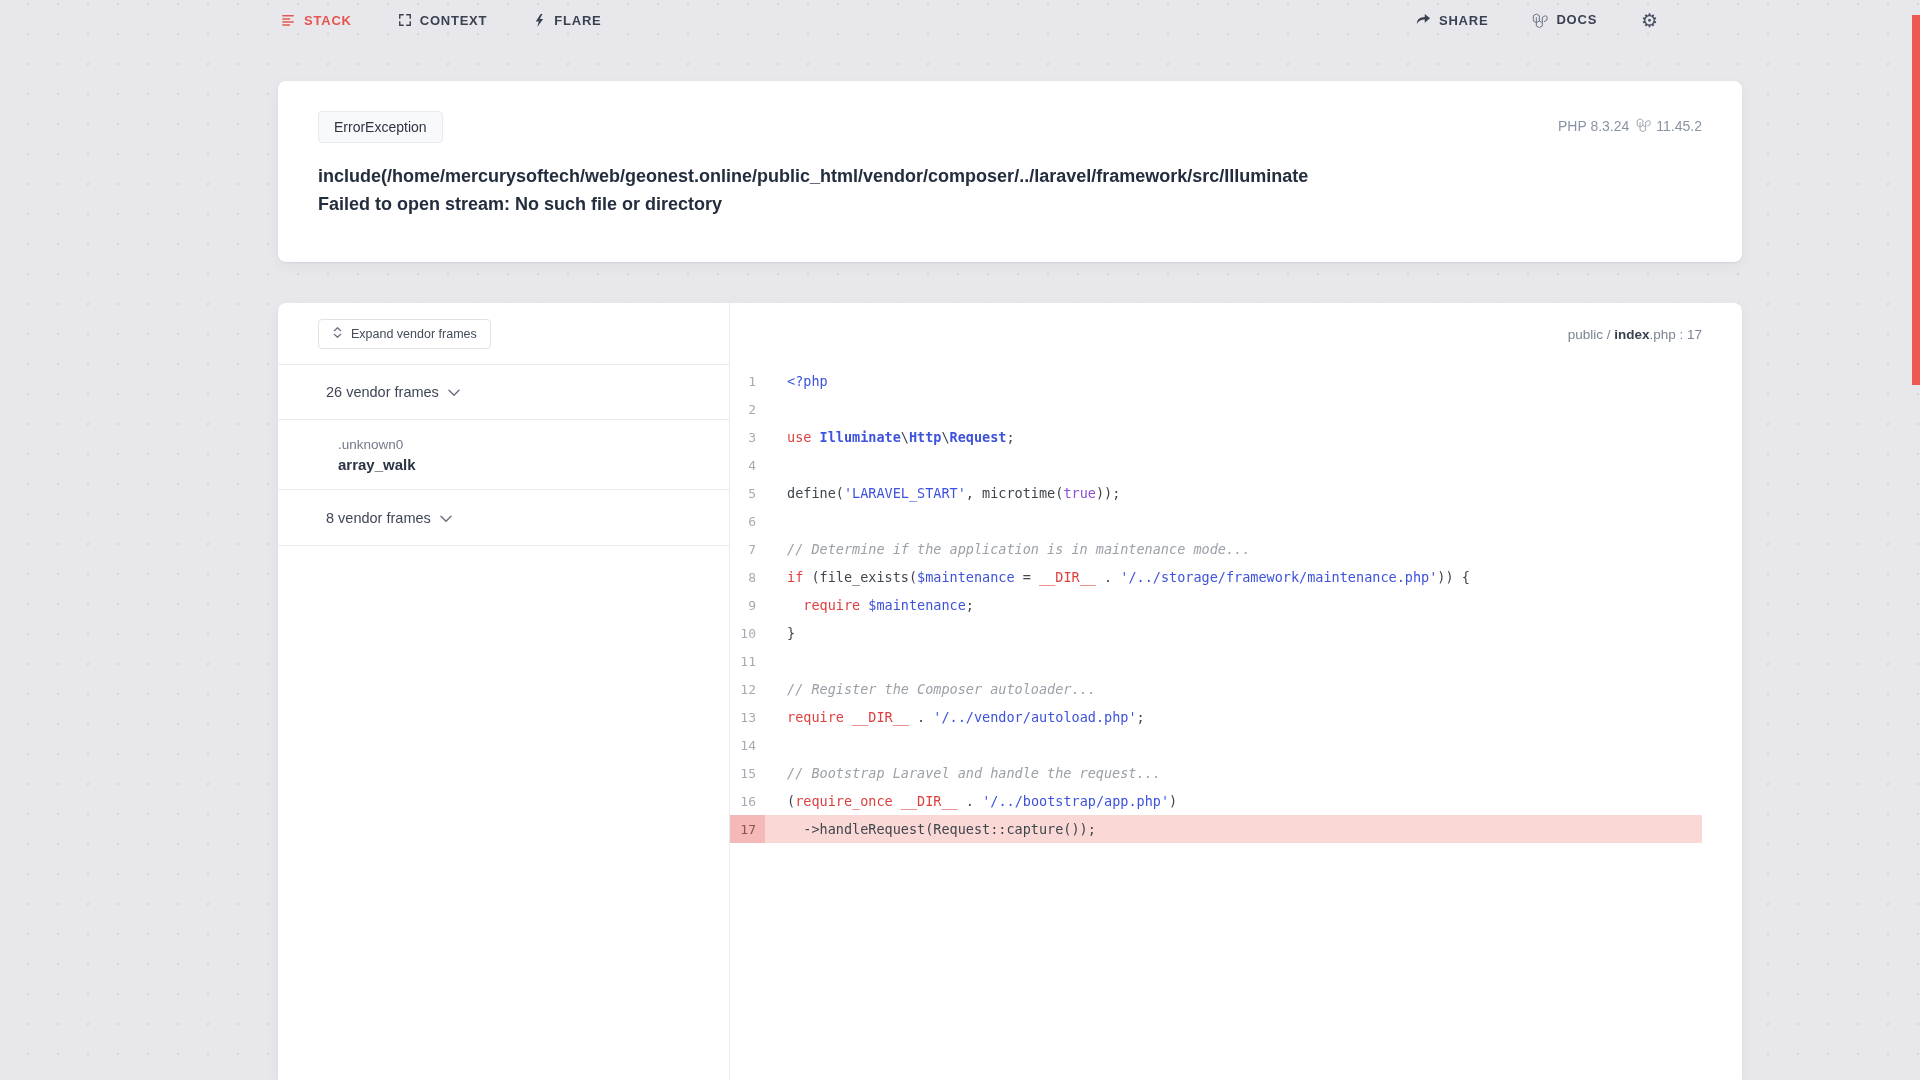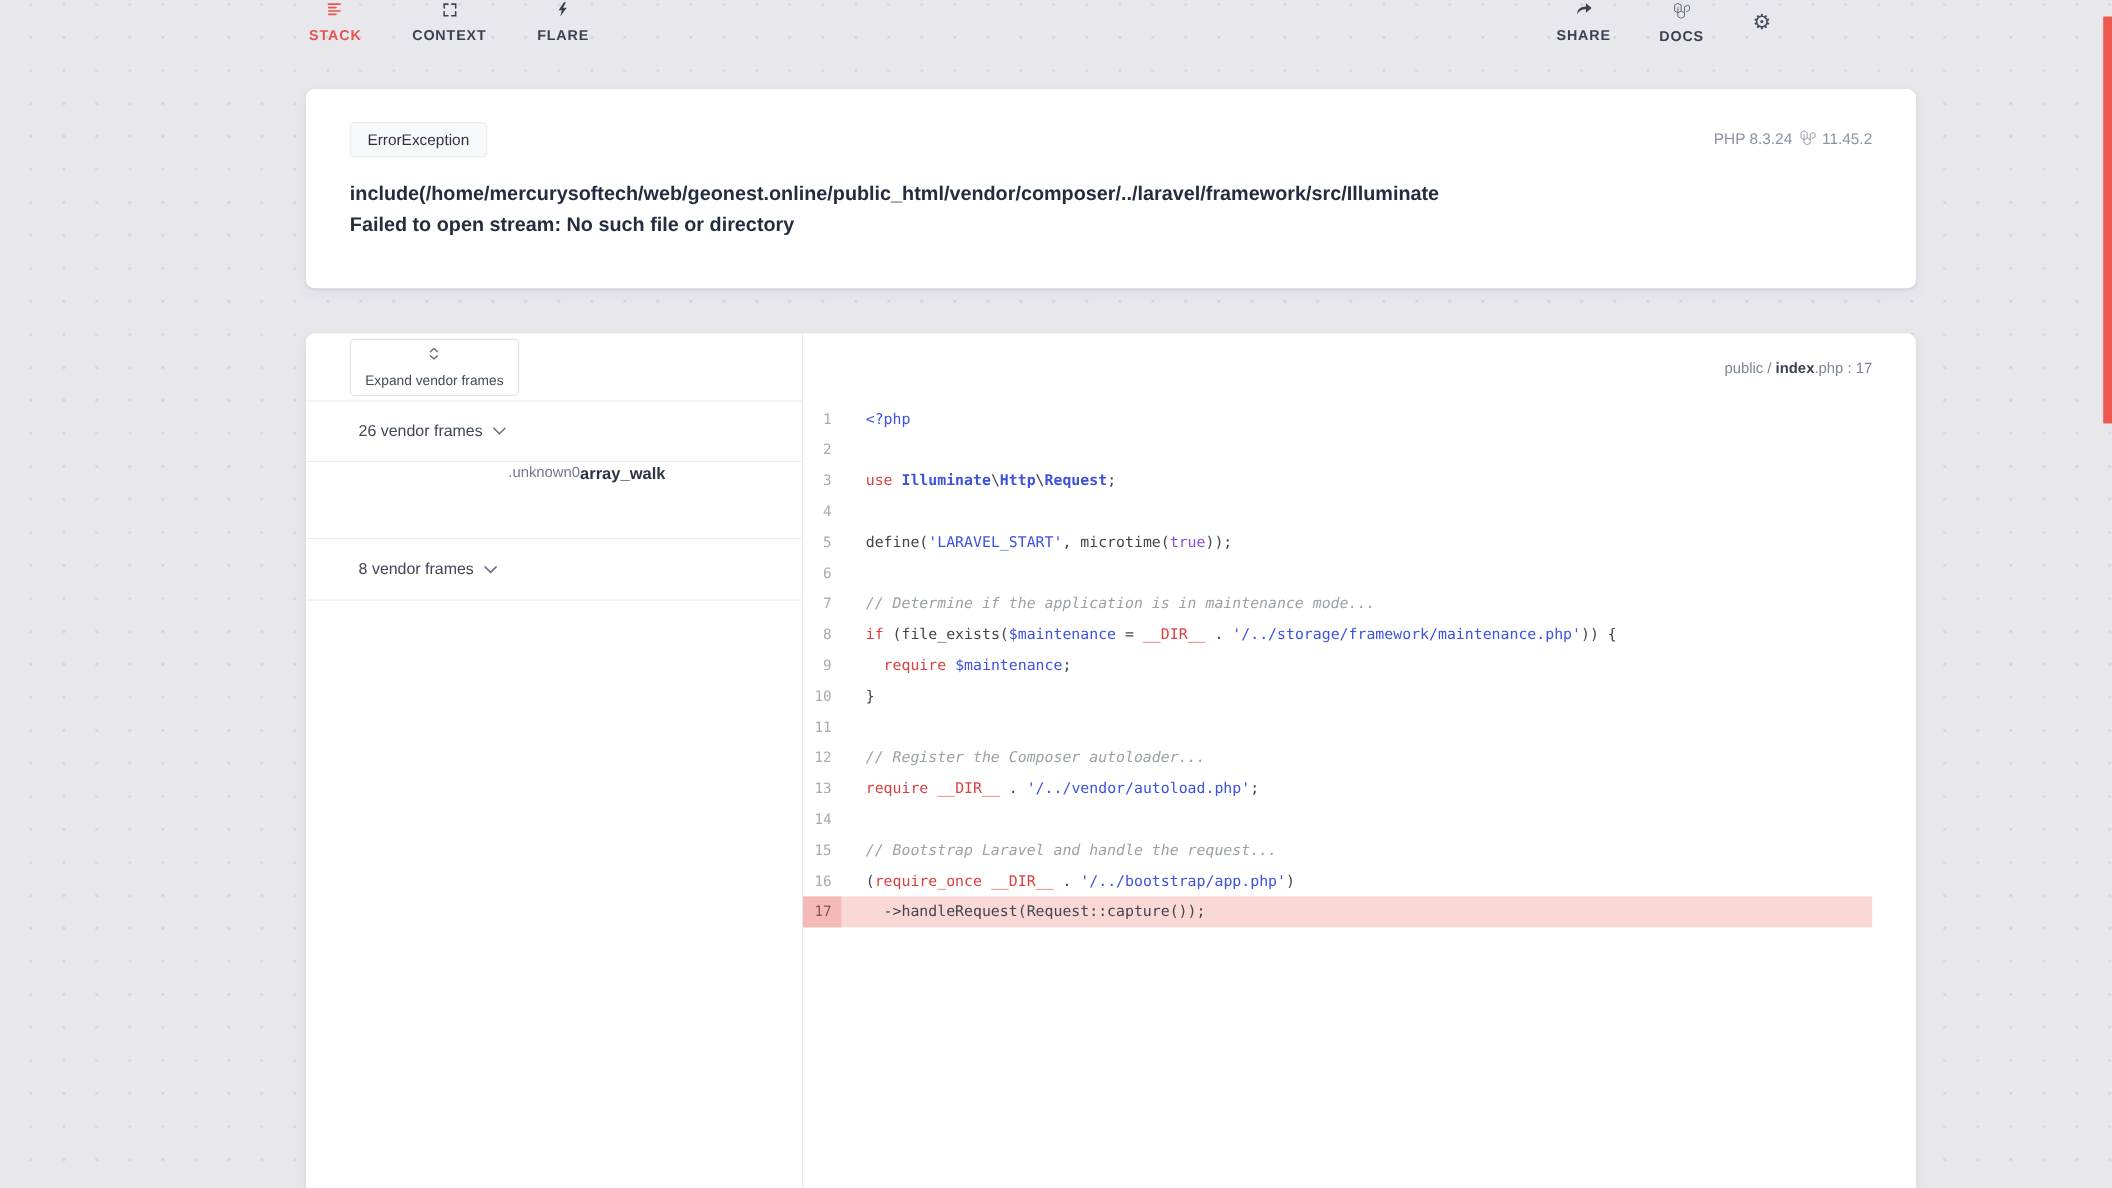--- a/index.html
+++ b/index.html
@@ -16,41 +16,41 @@
     background-image:radial-gradient(#d7d7dd 1.5px, transparent 1.6px);
     background-size:30px 30px;
     background-position:13px 19px;
     position:relative;
     overflow:hidden;
     color:#3a4150;
   }
   
   .topnav{position:absolute;left:281px;top:0;height:40px;display:flex;align-items:center;gap:46px;}
   .nav-right{position:absolute;left:1415px;top:0;height:40px;display:flex;align-items:center;gap:44px;}
-  .nav-item{display:flex;align-items:center;gap:8px;font-size:13px;font-weight:600;letter-spacing:.06em;color:#3a4150;cursor:pointer;flex-direction:column;}
+  .nav-item{display:flex;gap:8px;font-size:13px;font-weight:600;letter-spacing:.06em;color:#3a4150;cursor:pointer;}
   .nav-item.active{color:var(--accent-red);}
   .nav-item svg{display:block;}
   .gear{font-size:19px;color:#454e5f;line-height:1;cursor:pointer;}
   
   .card{background:#fff;border-radius:8px;box-shadow:0 1px 2px rgba(27,36,56,.07),0 4px 14px rgba(27,36,56,.05);position:absolute;left:278px;width:1464px;}
   .card-error{top:81px;height:181px;}
   .badge{position:absolute;left:40px;top:30px;padding:7px 15px;background:#f8f9fa;border:1px solid #e9eaee;border-radius:4px;font-size:14px;color:#2d3442;}
   .meta{position:absolute;right:40px;top:36px;display:flex;align-items:center;gap:7px;font-size:14px;color:#8a93a3;}
   .meta-item{display:flex;align-items:center;gap:5px;}
   .message{position:absolute;left:40px;right:28px;top:81px;font-size:18px;font-weight:bold;color:#232d3e;line-height:28px;}
   .message div{white-space:nowrap;overflow:hidden;}
   
   .card-stack{top:303px;height:777px;border-radius:8px 8px 0 0;display:flex;overflow:hidden;}
   .left-col{width:452px;flex-shrink:0;border-right:1px solid #e9ebee;}
   .expand-row{height:62px;border-bottom:1px solid #e9ebee;display:flex;align-items:center;padding-left:40px;}
-  .expand-btn{display:inline-flex;align-items:center;gap:8px;padding:6px 13px;background:#fff;border:1px solid #dfe2e7;border-radius:4px;font-size:12.5px;color:#434c5b;cursor:pointer;font-family:inherit;flex-direction:column;}
+  .expand-btn{display:inline-flex;align-items:center;gap:8px;padding:6px 13px;background:#fff;border:1px solid #dfe2e7;border-radius:4px;font-size:12.5px;color:#434c5b;cursor:pointer;font-family:inherit;}
   .group-row{border-bottom:1px solid #e9ebee;display:flex;align-items:center;gap:9px;padding-left:48px;font-size:14.5px;color:#3f4656;cursor:pointer;}
   .group-row.g1{height:55px;}
   .group-row.g2{height:56px;}
-  .frame-row{height:70px;border-bottom:1px solid #e9ebee;display:flex;flex-direction:row;justify-content:center;padding-left:60px;cursor:pointer;}
+  .frame-row{height:70px;border-bottom:1px solid #e9ebee;display:flex;flex-direction:column;justify-content:center;padding-left:60px;cursor:pointer;}
   .frame-file{font-size:13.5px;color:#717a89;line-height:19px;}
   .frame-method{font-size:15px;font-weight:bold;color:#2b3443;line-height:21px;}
   .chev{color:#6b7484;}
   
   .right-col{flex:1;position:relative;}
   .file-header{position:absolute;top:24px;right:40px;font-size:13.5px;color:#7b8494;}
   .file-header b{color:#3a4150;}
   .code-area{position:absolute;top:64px;left:0;right:40px;font-family:"DejaVu Sans Mono","Liberation Mono",monospace;font-size:13.5px;}
   .code-row{display:flex;height:28px;align-items:center;}
   .code-row .ln{width:35px;padding-right:9px;text-align:right;font-size:13px;color:#a7abb3;flex-shrink:0;align-self:stretch;display:flex;align-items:center;justify-content:flex-end;}

